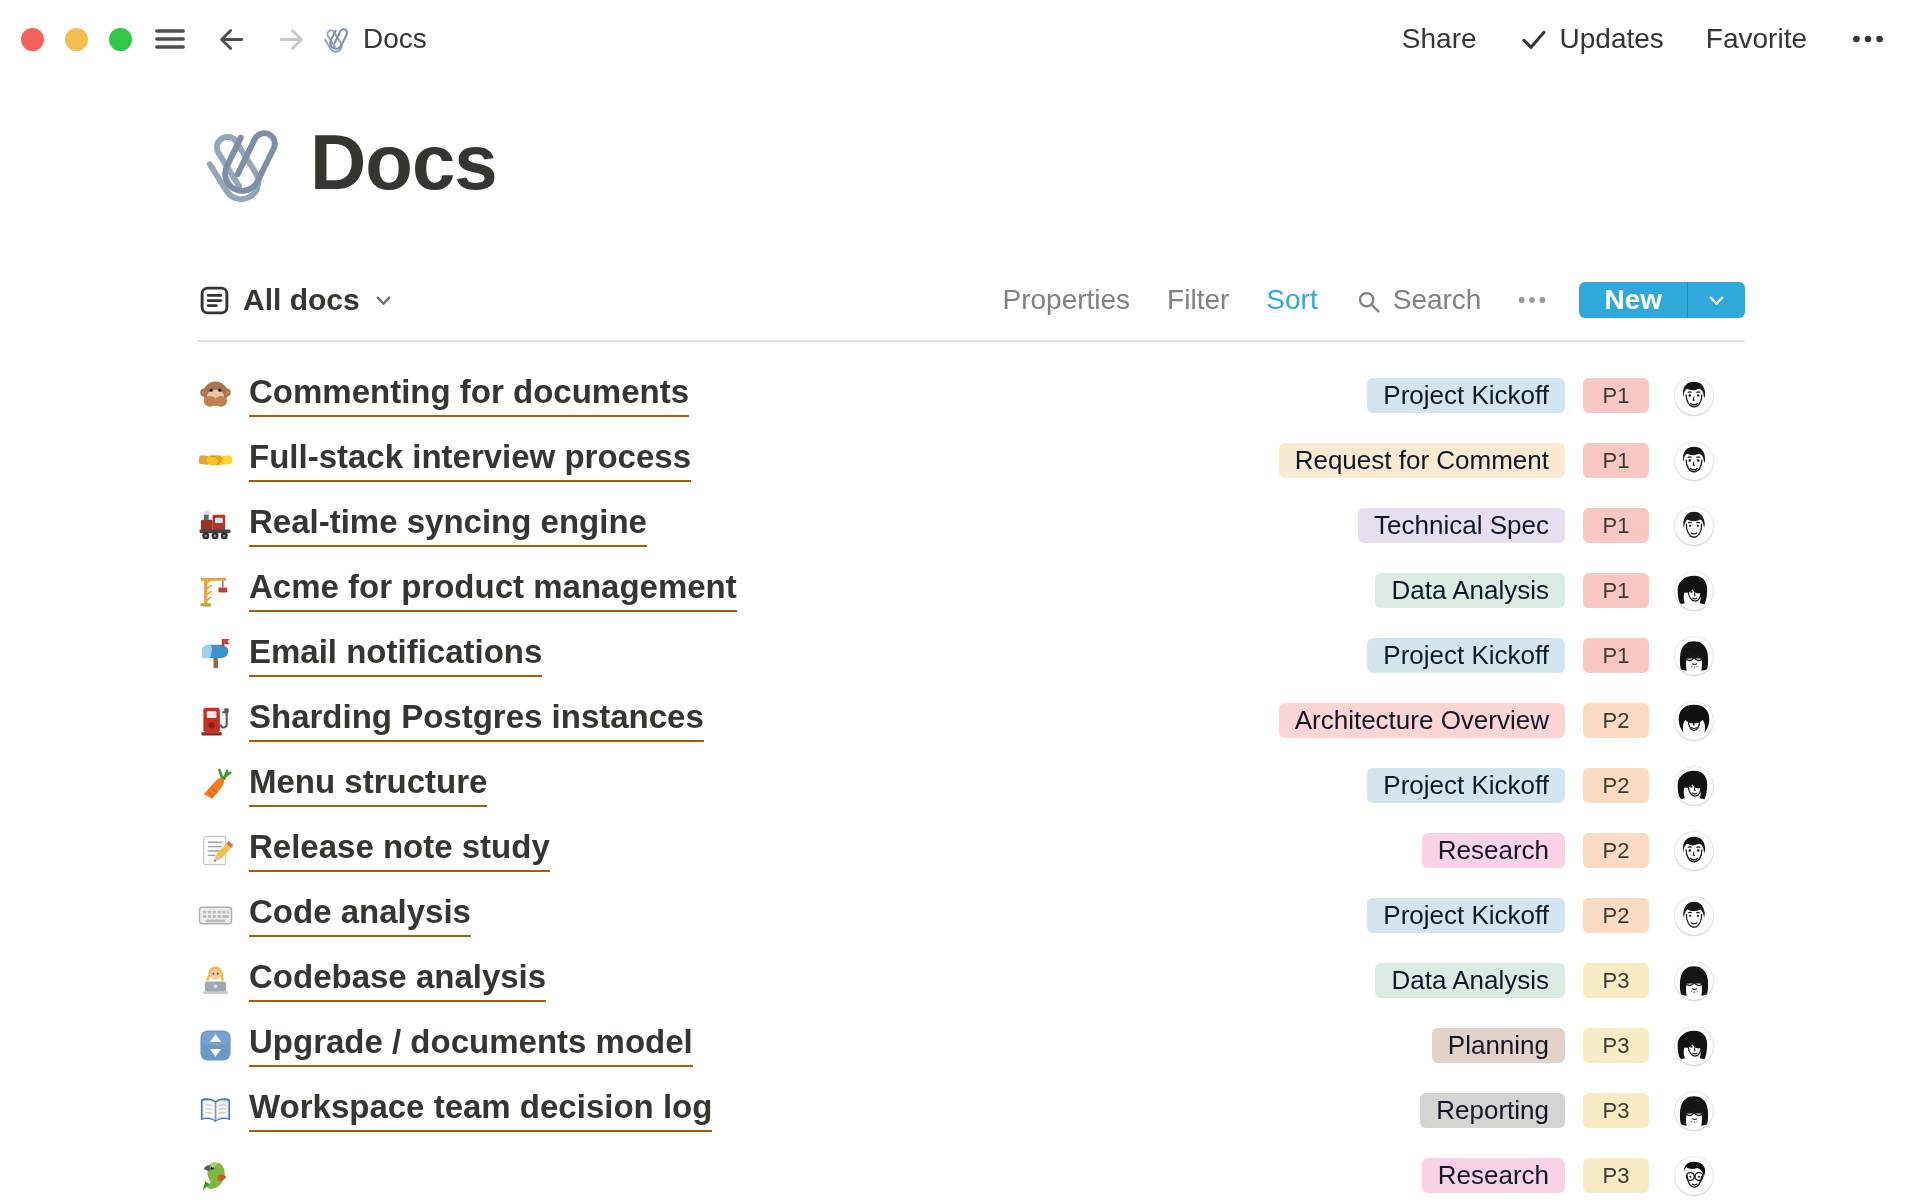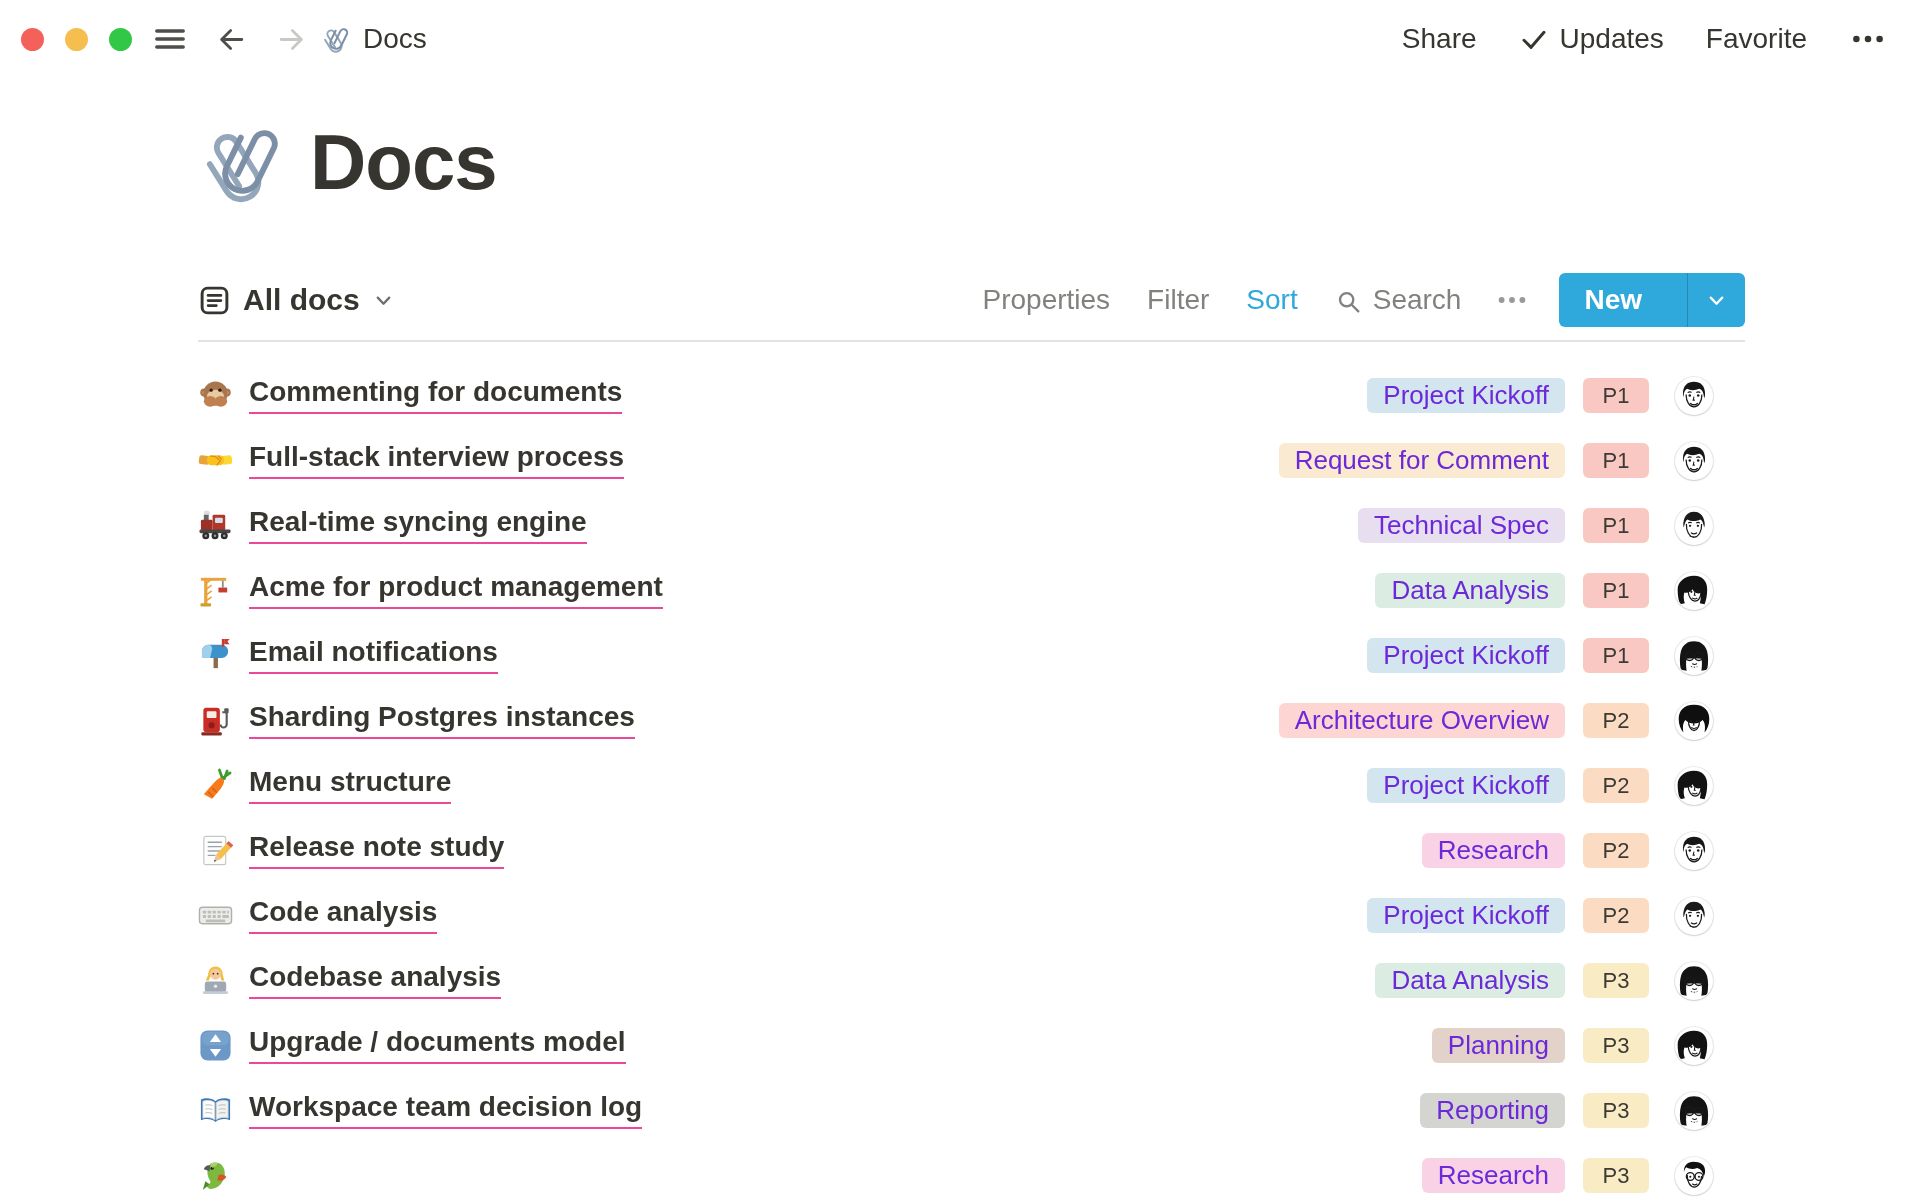--- a/index.html
+++ b/index.html
@@ -31,38 +31,38 @@
   .page-emoji svg { width:88px; height:88px; }
   h1.page-title { font-size:78px; font-weight:700; margin:0; letter-spacing:-1px; color:#37352F; }
 
   .toolbar { display:flex; align-items:center; margin-top:68px; height:46px; }
   .view-btn { display:flex; align-items:center; gap:12px; font-size:30px; font-weight:700; color:#37352F; }
   .toolbar-right { margin-left:auto; display:flex; align-items:center; }
   .tb-text { font-size:28px; color:#82817D; margin-left:37px; }
   .tb-text.active { color:#2FA8DC; }
   .search-btn { display:flex; align-items:flex-end; gap:10px; margin-left:37px; font-size:28px; color:#82817D; }
   .tb-dots { margin-left:34px; color:#9A9994; }
-  .new-group { display:flex; align-items:stretch; border-radius:6px; overflow:hidden; height:54px; margin-left:30px; background:#2FA8DC;gap:20px; }
+  .new-group { display:flex; align-items:stretch; border-radius:6px; overflow:hidden; height:36px; margin-left:30px; background:#2FA8DC; }
   .new-main { color:#fff; font-weight:700; font-size:28px; padding:0 25px; }
   .new-chev { width:58px; display:flex; align-items:center; justify-content:center; border-left:1px solid rgba(0,0,0,0.18); color:#fff; }
 
   .divider { height:2px; background:#E3E3E1; margin-top:17px; }
 
   
   .rows { margin-top:21px; }
   .doc-row { height:65px; display:flex; align-items:center; }
   .doc-icon { flex:none; }
   .doc-icon svg { width:35px; height:35px; }
   .doc-title {
-    margin-left:16px; font-size:28px; font-weight:700; color:#37352F;
-    border-bottom:2px solid #ec4899; padding-bottom:4px; line-height:1.1;
+    margin-left:16px; font-size:33px; font-weight:700; color:#37352F;
+    border-bottom:2px solid #a16207; padding-bottom:4px; line-height:1.1;
     text-decoration:none; white-space:nowrap;
   }
   .right-cells { margin-left:auto; display:flex; align-items:center; }
-  .tag-pill { height:35px; display:flex; align-items:center; padding:0 16px; border-radius:6px; font-size:26px; color:#6d28d9; white-space:nowrap; }
+  .tag-pill { height:35px; display:flex; align-items:center; padding:0 16px; border-radius:6px; font-size:26px; color:#0f172a; white-space:nowrap; }
   .priority-pill { width:66px; height:35px; margin-left:18px; border-radius:6px; display:flex; align-items:center; justify-content:center; font-size:22px; color:#3B3A35; }
   .avatar { width:38px; height:38px; margin-left:26px; margin-right:32px; border-radius:50%; box-shadow:0 0 0 1px rgba(0,0,0,0.08), 0 1px 2px rgba(0,0,0,0.12); background:#fff; flex:none; }
   .avatar svg { width:38px; height:38px; }
 </style>
 </head>
 <body>
 
 <svg width="0" height="0" style="position:absolute">
   <defs>
     <clipPath id="avclip">

